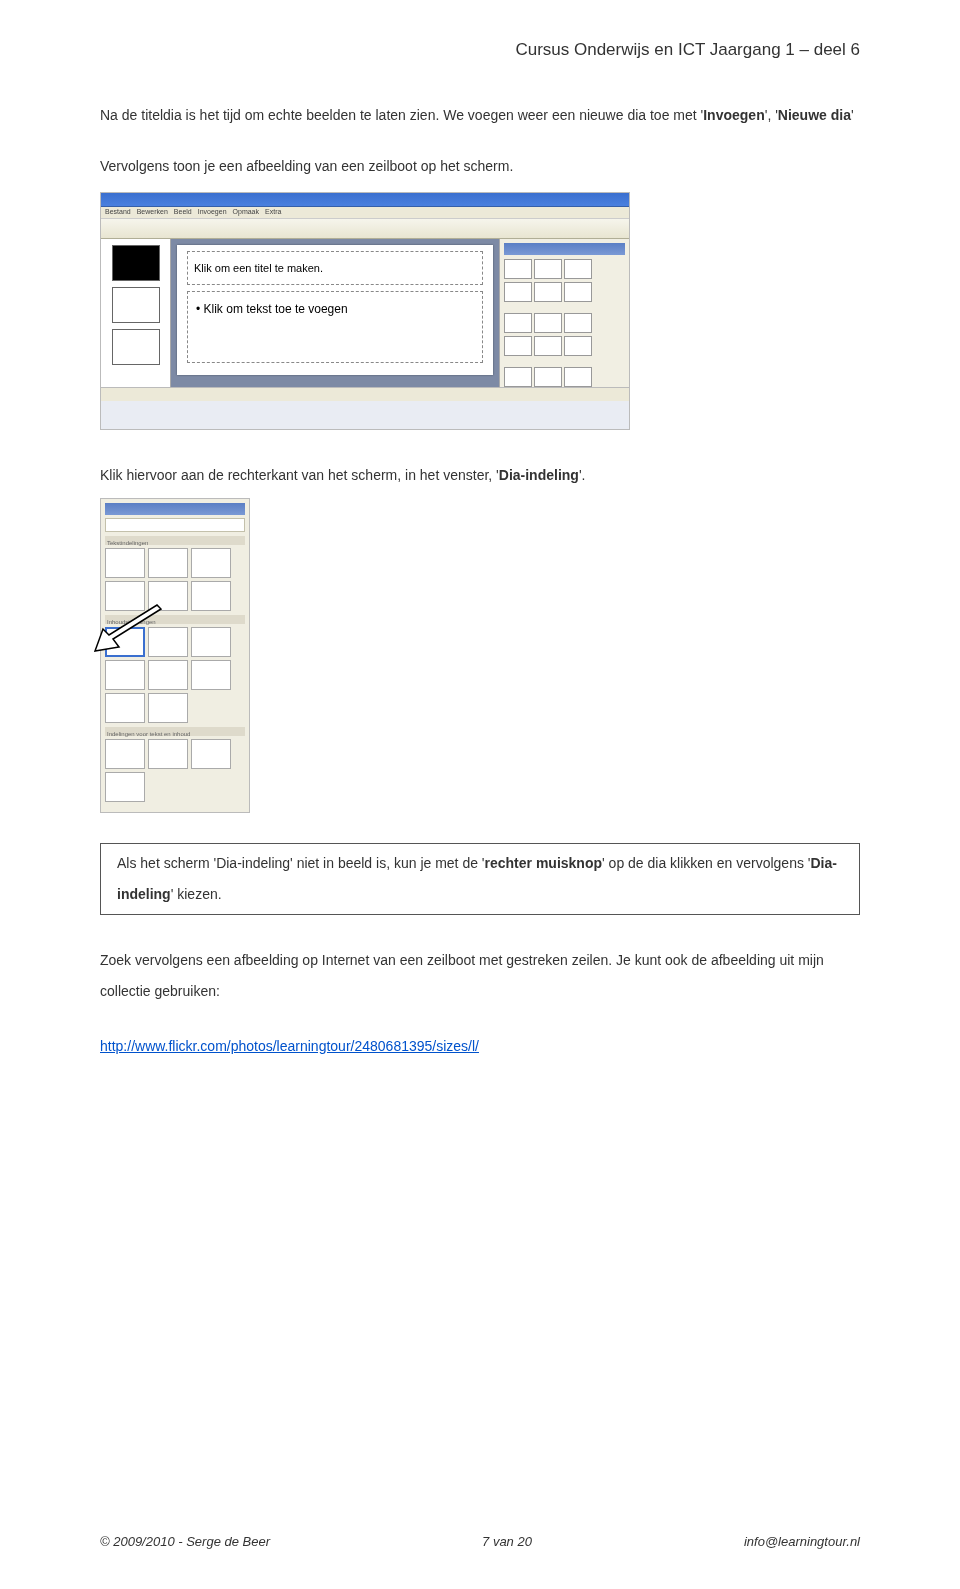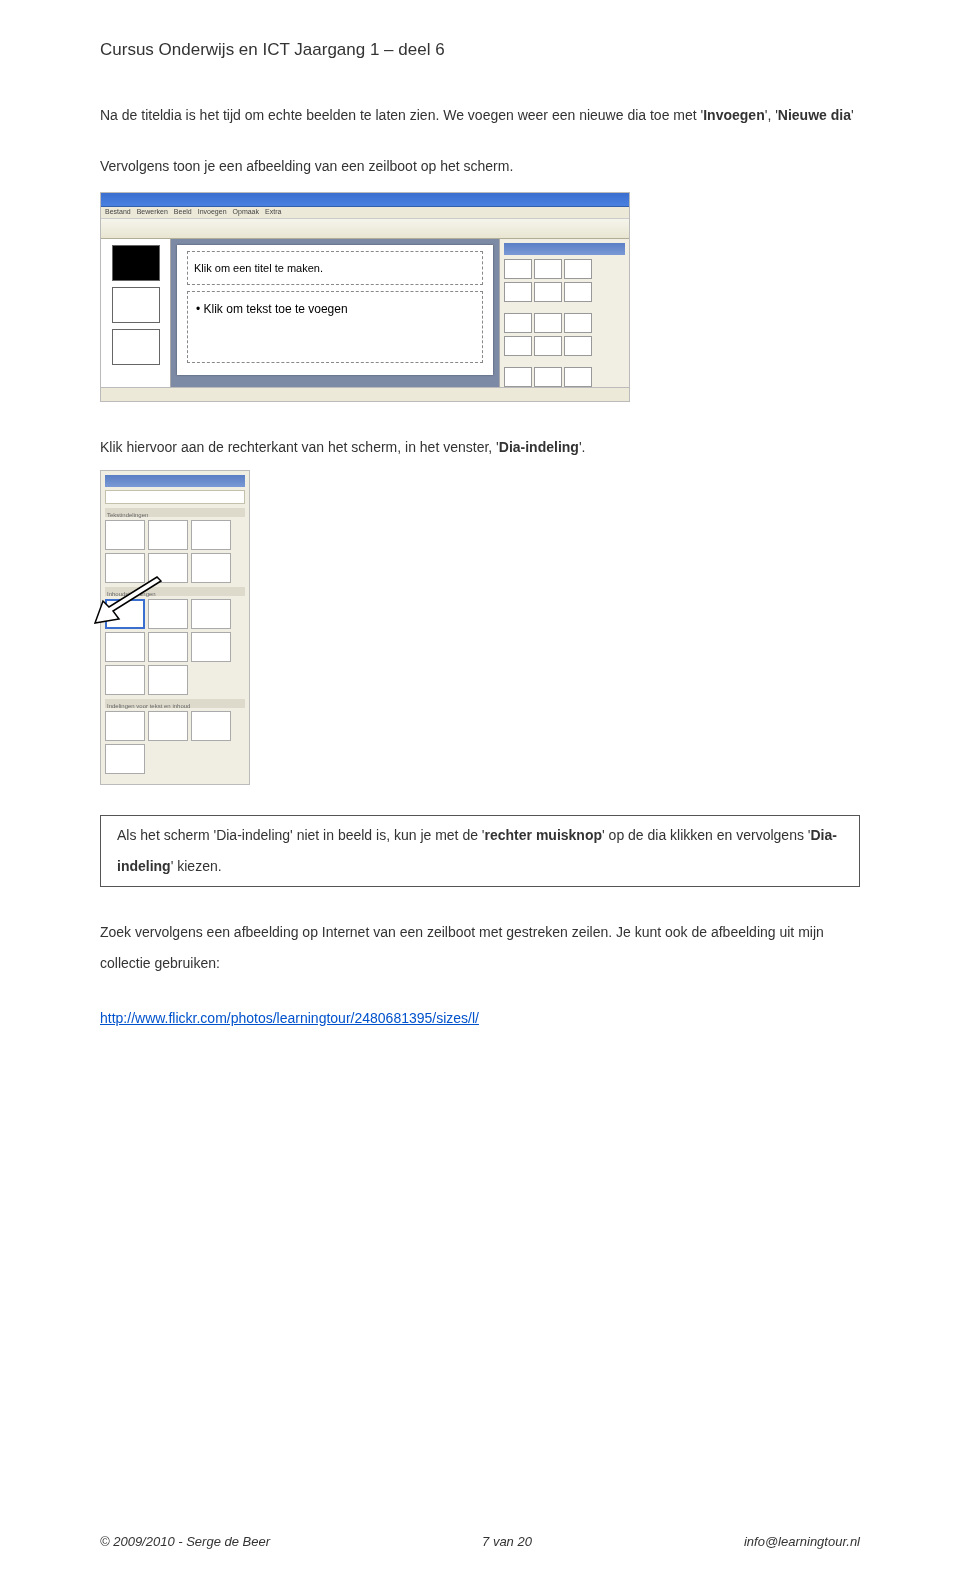--- a/index.html
+++ b/index.html
@@ -14,29 +14,30 @@
     padding: 40px 100px 80px 100px;
   }
   .header {
     display: flex;
     align-items: flex-start;
     margin-bottom: 40px;
   }
   .logo { width: 110px; flex-shrink: 0; }
   .header-title {
     flex: 1;
+    text-align: right;
     font-size: 17px;
     color: #333;
   }
   .content { line-height: 2.2; font-size: 14px; }
   .content p { margin-bottom: 6px; margin-top: 24px; }
   .bold { font-weight: bold; }
   .ppt-screenshot {
     width: 530px;
-    height: 210px;
+    height: 238px;
     margin: 10px 0 30px 0;
     background: #e9ecf3;
     border: 1px solid #bbb;
     position: relative;
     font-size: 8px;
     font-family: Tahoma, sans-serif;
     color: #000;
   }
   .ppt-titlebar {
     height: 14px;

